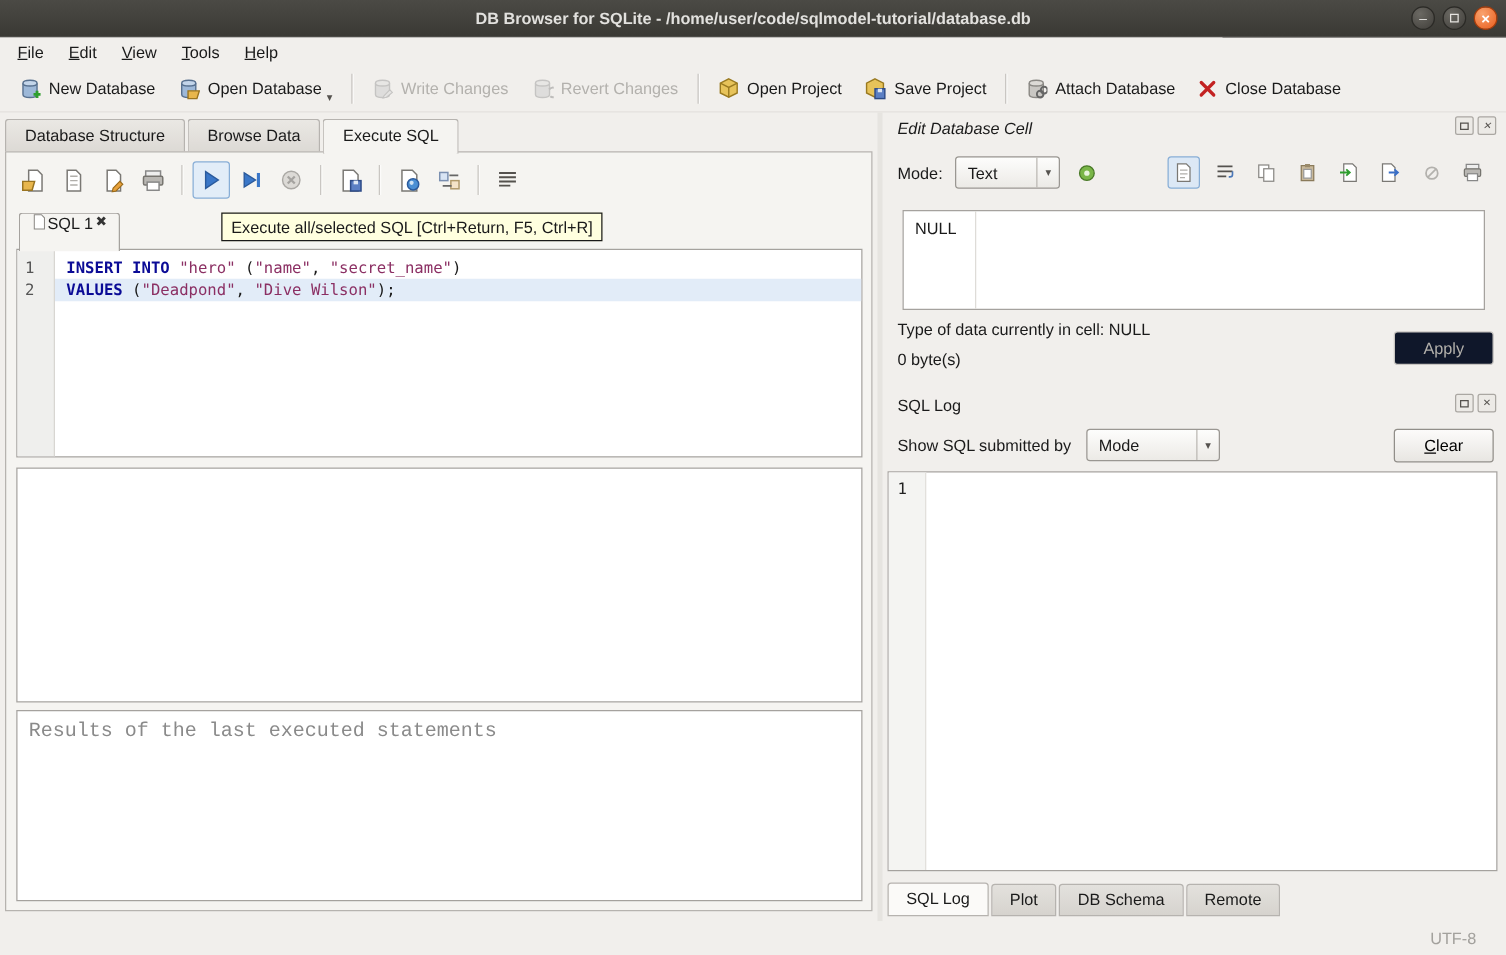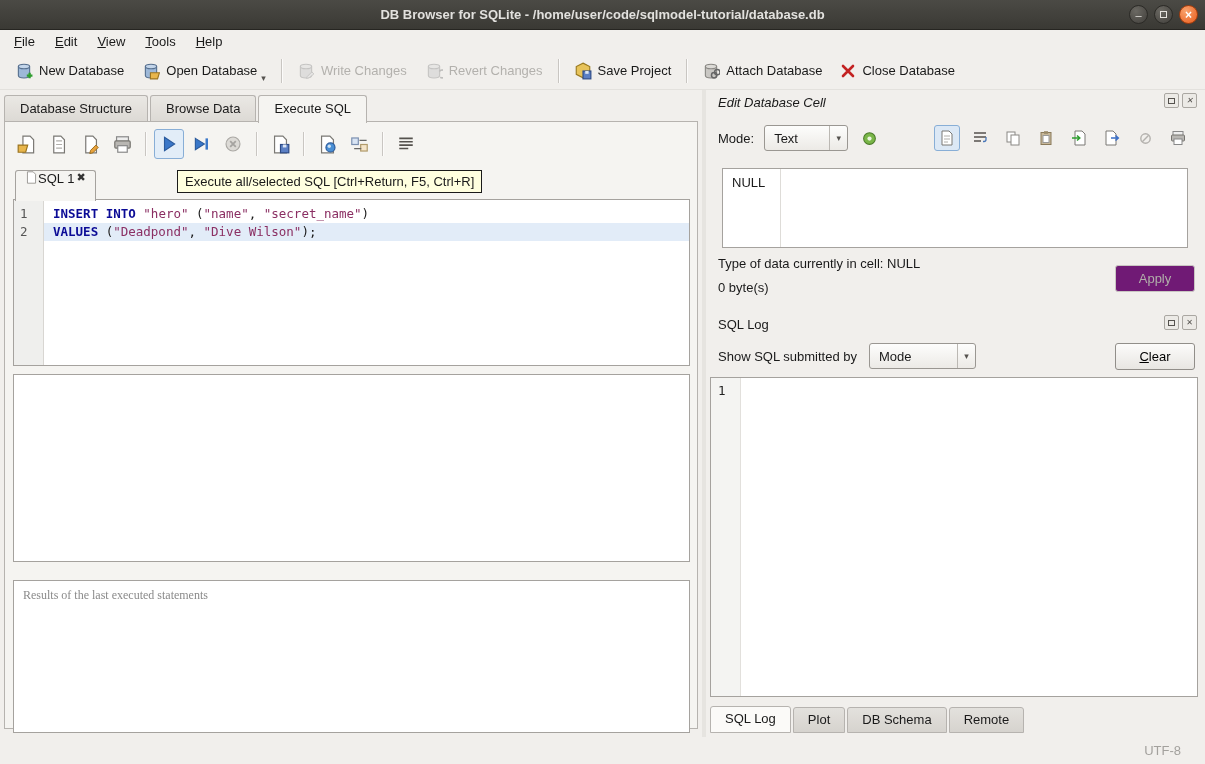--- a/index.html
+++ b/index.html
@@ -57,21 +57,21 @@
   .gutter div { padding-left:6px; }
   .code { flex:1; padding-top:5px; font-family:"DejaVu Sans Mono", monospace; font-size:12.5px; line-height:18px; }
   .code-line { height:18px; padding-left:9px; white-space:pre; }
   .code-line.current { background:#e2ecf8; }
   .t-kw { color:#0b0b96; font-weight:bold; }
   .t-str { color:#8b2f63; }
   .t-pl { color:#1a1a1a; }
 
   .pane { position:absolute; left:8px; width:677px; border:1px solid #a5a29e; background:#fff; }
   .pane.grid { top:252px; height:188px; }
-  .pane.msg { top:446px; height:153px; padding:7px 9px; font-family:Liberation Serif, serif; font-size:12px; color:#8a8a8a;margin-top:12px; }
+  .pane.msg { top:446px; height:153px; padding:7px 9px; font-family:Liberation Mono, monospace; font-size:16px; color:#8a8a8a; }
 
   .tooltip { position:absolute; left:177px; top:80px; z-index:60; background:#ffffdf; border:1px solid #1a1a1a; padding:3px 7px; white-space:nowrap; }
 
   
   .dock-title-row { position:absolute; left:0; width:499px; height:24px; display:flex; align-items:center; padding-left:12px; }
   .dock-btns { position:absolute; right:8px; top:3px; display:flex; gap:3px; }
   .dockbtn { width:15px; height:15px; background:#eceae6; border:1px solid #aaa7a2; display:flex; align-items:center; justify-content:center; font-size:8px; color:#55524e; border-radius:2px; }
   .dockbtn .floatbox { width:7px; height:6px; border:1px solid #55524e; display:block; }
 
   .mode-row { position:absolute; left:0; top:34px; width:499px; height:28px; display:flex; align-items:center; padding:0 14px 0 12px; }
@@ -82,21 +82,21 @@
   .mbtn.active { border-color:#88aed6; background:#dce8f5; }
   .mini-icons { margin-left:auto; display:flex; gap:7px; }
 
   .cell-editor { position:absolute; left:16px; top:78px; width:466px; height:80px; border:1px solid #a5a29e; background:#fff; }
   .cell-editor .nullval { position:absolute; left:9px; top:6px; }
   .cell-editor .cdiv { position:absolute; left:57px; top:0; bottom:0; width:1px; background:#dedcd8; }
 
   .type-info { position:absolute; left:12px; top:166px; }
   .size-info { position:absolute; left:12px; top:190px; }
   .btn { height:27px; border-radius:3px; border:1px solid #918e89; background:linear-gradient(#fcfbfa,#e8e6e2); font-size:13px; font-family:inherit; display:flex; align-items:center; justify-content:center; }
-  .btn.disabled { border-color:#c9c6c2; background:#701a75; color:#b1afaa; }
+  .btn.disabled { border-color:#c9c6c2; background:#0f172a; color:#b1afaa; }
   #apply-btn { position:absolute; right:10px; top:175px; width:80px; }
   #clear-btn { position:absolute; right:10px; top:0px; width:80px; }
   #clear-btn u, .menu-item u { text-decoration:underline; }
 
   .filter-row { position:absolute; left:0; top:252px; width:499px; height:28px; display:flex; align-items:center; padding-left:12px; }
   .filter-row .combo { width:107px; margin-left:12px; }
 
   .log-box { position:absolute; left:4px; top:287px; width:488px; height:320px; border:1px solid #a5a29e; background:#fff; display:flex; }
   .log-gutter { width:30px; background:#f4f4f2; border-right:1px solid #e2e0dc; padding:5px 0 0 7px; font-family:"DejaVu Sans Mono", monospace; font-size:12.5px; color:#222; }
 
@@ -173,20 +173,29 @@
     <span>
         <svg width="18" height="18" viewBox="0 0 16 16">
           <path d="M3 4v8c0 1.4 2.2 2.2 5 2.2s5-.8 5-2.2V4" fill="#cfcdc9" stroke="#9d9b97"></path>
           <ellipse cx="8" cy="4" rx="5" ry="2" fill="#e0dedb" stroke="#9d9b97"></ellipse>
           <path d="M13.5 13.5a3.4 3.4 0 1 0-.8-5" fill="none" stroke="#8e8c88" stroke-width="1.5"></path>
         </svg>
       </span>
     <span>Revert Changes</span>
   </div>
   <div class="vsep"></div>
+  <div class="tbtn">
+    <span>
+        <svg width="18" height="18" viewBox="0 0 16 16">
+          <path d="M8 1l6 3v7l-6 3-6-3V4z" fill="#e7c35a" stroke="#9a7a20"></path>
+          <path d="M8 7v7M2 4l6 3 6-3" fill="none" stroke="#9a7a20"></path>
+        </svg>
+      </span>
+    <span>Open Project</span>
+  </div>
   <div class="tbtn">
     <span>
         <svg width="18" height="18" viewBox="0 0 16 16">
           <path d="M8 1l6 3v7l-6 3-6-3V4z" fill="#e7c35a" stroke="#9a7a20"></path>
           <rect x="8" y="8" width="7" height="7" fill="#5b7fc4" stroke="#2c4a86"></rect>
           <rect x="10" y="8" width="3" height="2.5" fill="#dce6f4"></rect>
         </svg>
       </span>
     <span>Save Project</span>
   </div>

